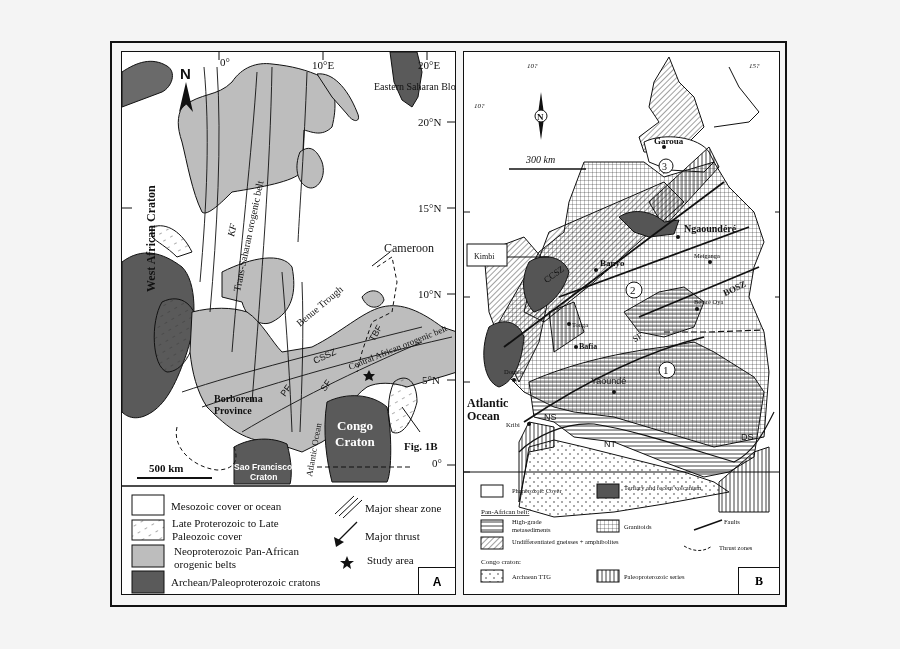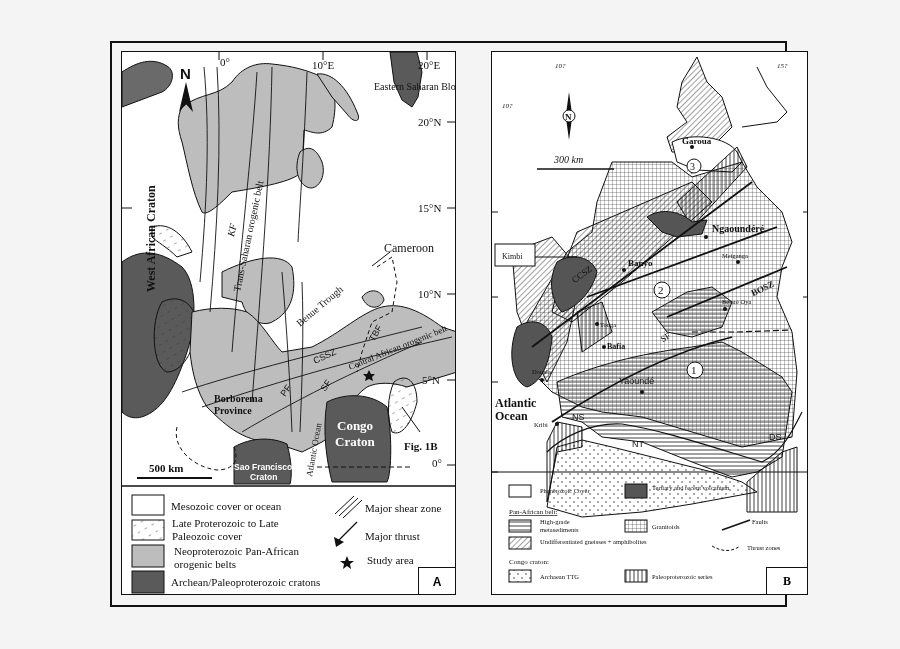--- a/index.html
+++ b/index.html
@@ -1,20 +1,20 @@
 <!DOCTYPE html>
 <html><head>
 <meta charset="utf-8">
 <style>
   html,body{margin:0;padding:0;background:#f4f4f4;}
   body{width:900px;height:649px;position:relative;overflow:hidden;font-family:"Liberation Serif",serif;}
   .frame{position:absolute;left:110px;top:41px;width:677px;height:566px;border:2px solid #111;background:#f4f4f4;box-sizing:border-box;}
   .panel{position:absolute;background:#fff;border:1.5px solid #111;box-sizing:border-box;overflow:hidden;}
   #panelA{left:121px;top:51px;width:335px;height:544px;}
-  #panelB{left:463px;top:51px;width:317px;height:544px;margin-left:28px;}
+  #panelB{left:463px;top:51px;width:317px;height:544px;}
   svg{position:absolute;left:0;top:0;}
   .t{font-family:"Liberation Serif",serif;fill:#111;}
   .ts{font-family:"Liberation Sans",sans-serif;fill:#111;}
   .legend-letter{position:absolute;border:1.5px solid #111;background:#fff;display:flex;align-items:center;justify-content:center;font-weight:bold;}
 </style>
 </head>
 <body>
 
 <div class="frame"></div>
 

